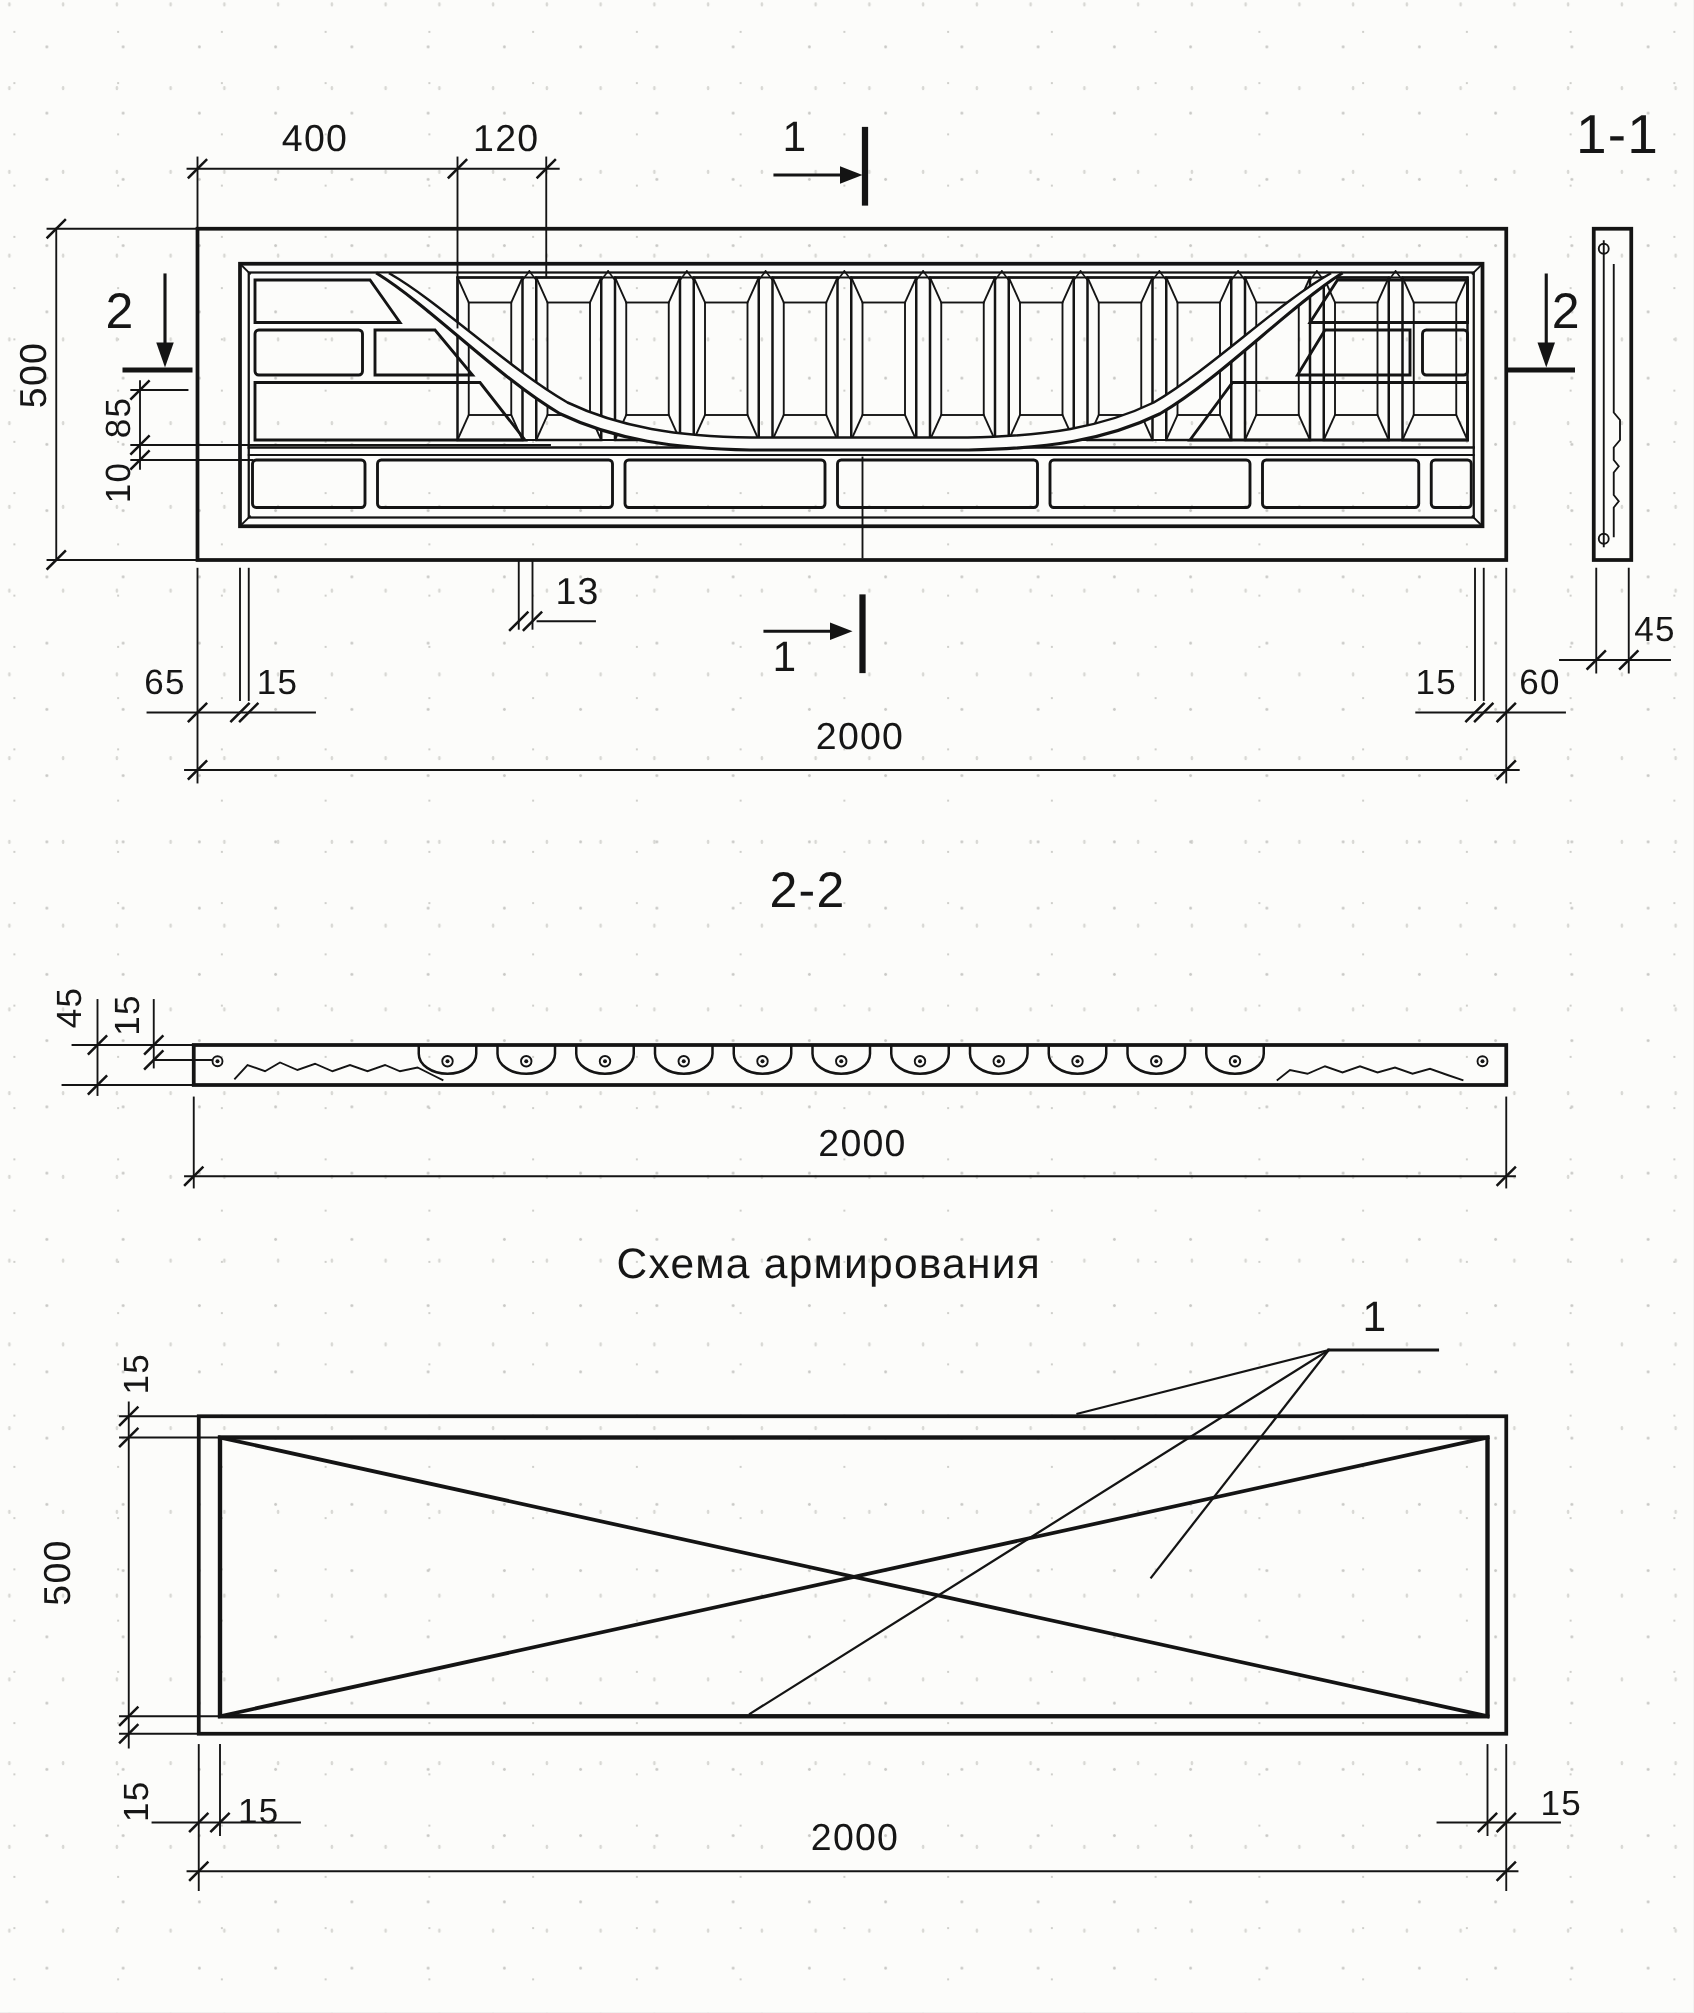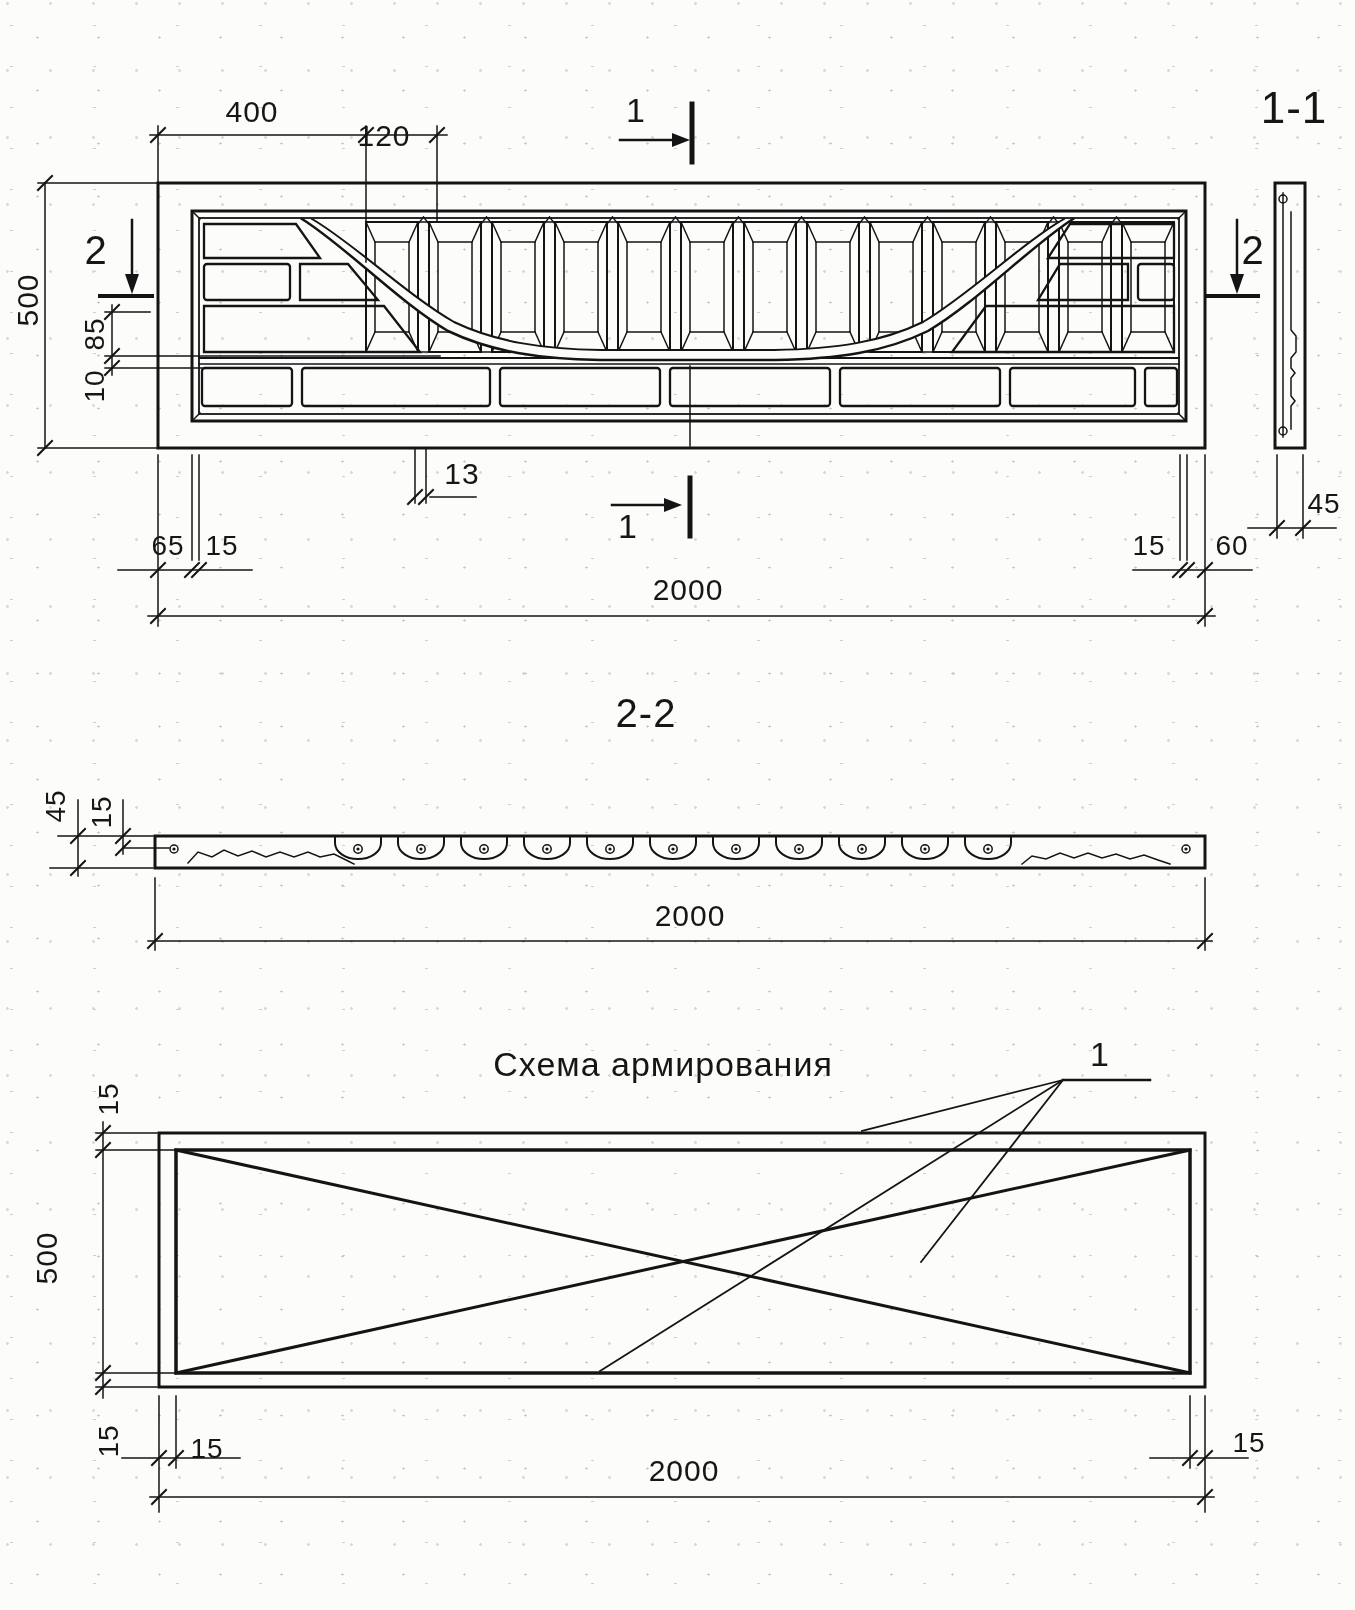--- a/index.html
+++ b/index.html
@@ -374,41 +374,41 @@
 
       <line x1="150" y1="1497" x2="1214" y2="1497"></line>
       <line x1="152" y1="1504" x2="166" y2="1490" stroke-width="2"></line>
       <line x1="1198" y1="1504" x2="1212" y2="1490" stroke-width="2"></line>
     </g>
   </g>
 </svg>
 
 <div id="labels">
       <div class="lbl" style="left: 252px; top: 112px; font-size: 30px;">400</div>
-      <div class="lbl" style="left: 384px; top: 112px; font-size: 30px; margin-top: 24px;">120</div>
+      <div class="lbl" style="left: 405px; top: 112px; font-size: 30px;">120</div>
       <div class="lbl" style="left: 636px; top: 110px; font-size: 34px;">1</div>
       <div class="lbl" style="left: 1294px; top: 108px; font-size: 44px;">1-1</div>
       <div class="lbl" style="left: 96px; top: 250px; font-size: 40px;">2</div>
       <div class="lbl rot" style="left: 28px; top: 300px; font-size: 30px;">500</div>
       <div class="lbl rot" style="left: 95px; top: 334px; font-size: 28px;">85</div>
       <div class="lbl rot" style="left: 95px; top: 386px; font-size: 28px;">10</div>
       <div class="lbl" style="left: 462px; top: 474px; font-size: 30px;">13</div>
       <div class="lbl" style="left: 628px; top: 526px; font-size: 34px;">1</div>
       <div class="lbl" style="left: 1253px; top: 250px; font-size: 40px;">2</div>
       <div class="lbl" style="left: 1324px; top: 504px; font-size: 28px;">45</div>
-      <div class="lbl" style="left: 132px; top: 546px; font-size: 28px; margin-left: 36px;">65</div>
+      <div class="lbl" style="left: 132px; top: 546px; font-size: 28px;">65</div>
       <div class="lbl" style="left: 222px; top: 546px; font-size: 28px;">15</div>
       <div class="lbl" style="left: 1149px; top: 546px; font-size: 28px;">15</div>
       <div class="lbl" style="left: 1232px; top: 546px; font-size: 28px;">60</div>
       <div class="lbl" style="left: 688px; top: 590px; font-size: 30px;">2000</div>
       <div class="lbl" style="left: 646px; top: 713px; font-size: 40px;">2-2</div>
       <div class="lbl rot" style="left: 56px; top: 806px; font-size: 28px;">45</div>
       <div class="lbl rot" style="left: 102px; top: 812px; font-size: 28px;">15</div>
       <div class="lbl" style="left: 690px; top: 916px; font-size: 30px;">2000</div>
-      <div class="lbl" style="left: 663px; top: 1064px; font-size: 34px;">Схема армирования</div>
+      <div class="lbl" style="left: 663px; top: 1012px; font-size: 34px;">Схема армирования</div>
       <div class="lbl" style="left: 1100px; top: 1054px; font-size: 34px;">1</div>
       <div class="lbl rot" style="left: 109px; top: 1099px; font-size: 28px;">15</div>
       <div class="lbl rot" style="left: 47px; top: 1258px; font-size: 30px;">500</div>
       <div class="lbl rot" style="left: 109px; top: 1441px; font-size: 28px;">15</div>
       <div class="lbl" style="left: 207px; top: 1449px; font-size: 28px;">15</div>
       <div class="lbl" style="left: 1249px; top: 1443px; font-size: 28px;">15</div>
       <div class="lbl" style="left: 684px; top: 1471px; font-size: 30px;">2000</div>
     </div>
 
 </div>

